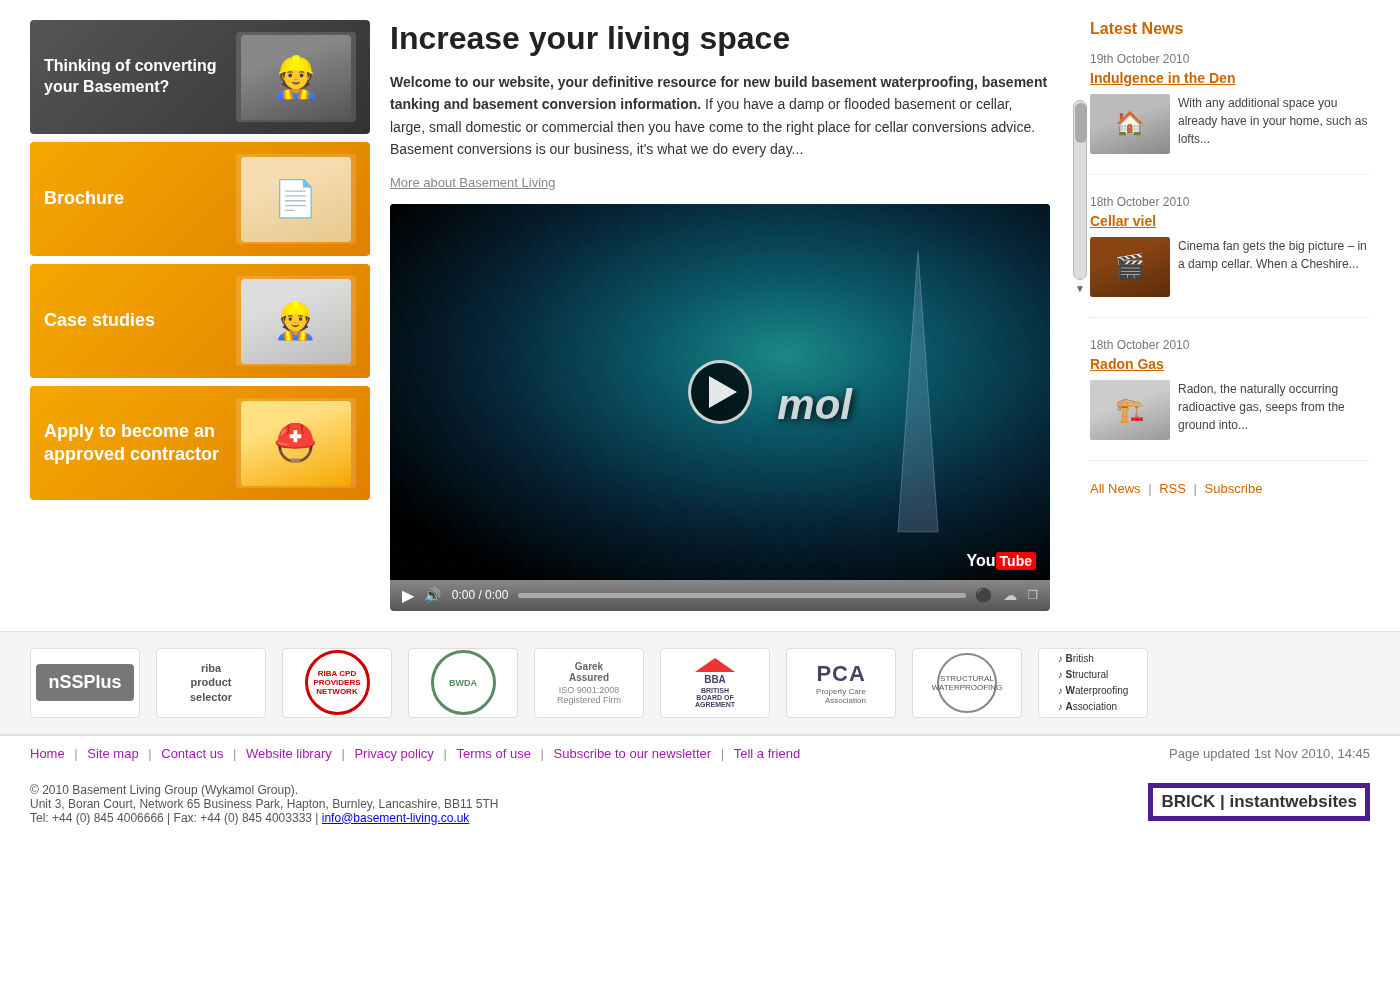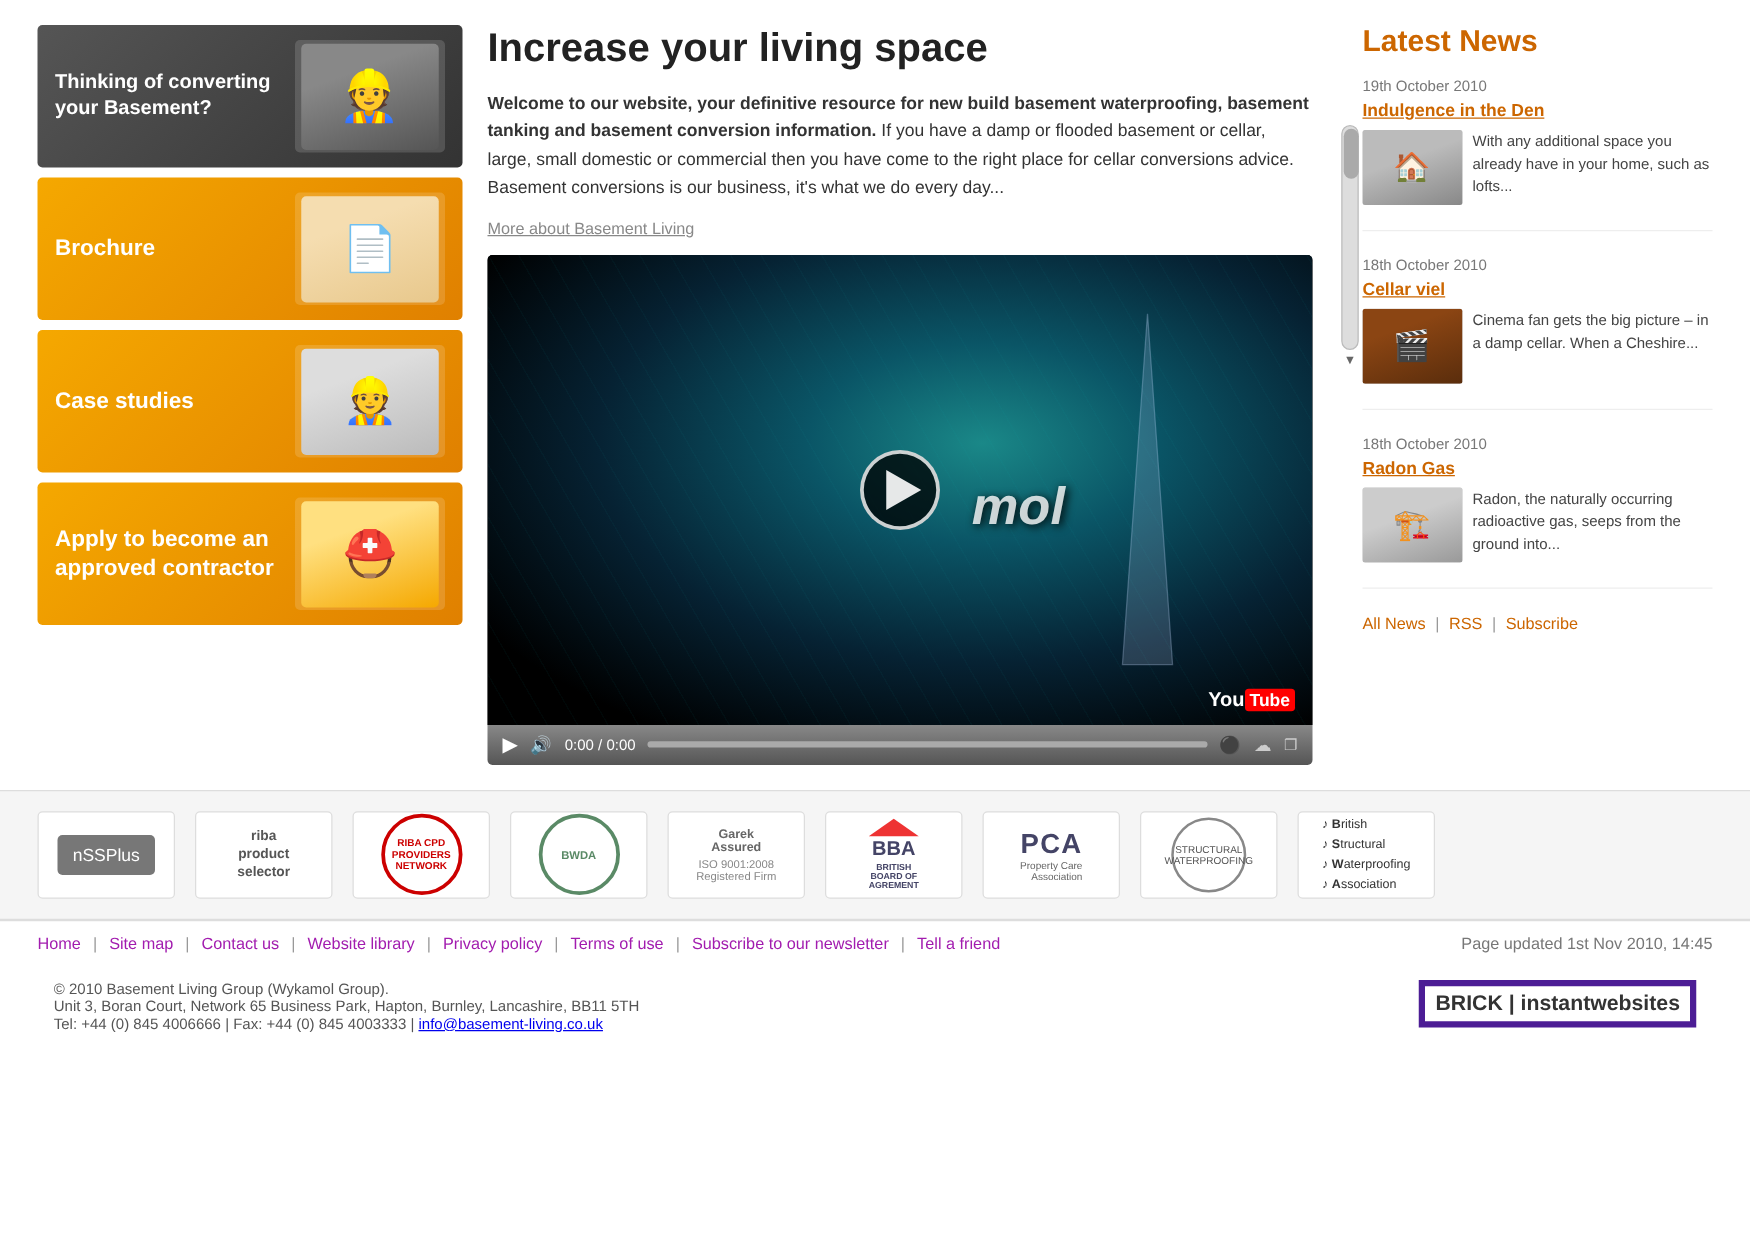--- a/index.html
+++ b/index.html
@@ -60,21 +60,21 @@
       position: relative; border: 1px solid #bbb;
     }
     .scrollbar-thumb {
       width: 12px; height: 40px; background: #aaa; border-radius: 6px;
       position: absolute; top: 2px; left: 1px;
     }
     .scroll-arrow { color: #666; cursor: pointer; font-size: 10px; padding: 3px; }
 
     
     .news-col { width: 280px; flex-shrink: 0; }
-    .news-col h2 { font-size: 24px; color: #cc6600; font-weight: bold; margin-bottom: 14px; }
+    .news-col h2 { font-size: 16px; color: #cc6600; font-weight: bold; margin-bottom: 14px; }
 
     .news-item { margin-bottom: 20px; padding-bottom: 20px; border-bottom: 1px solid #eee; }
     .news-item:last-of-type { border-bottom: none; }
     .news-date { font-size: 12px; color: #777; margin-bottom: 4px; }
     .news-title { color: #cc6600; font-size: 14px; font-weight: bold; text-decoration: underline; cursor: pointer; margin-bottom: 8px; }
     .news-body { display: flex; gap: 8px; }
     .news-thumb {
       width: 80px; height: 60px; flex-shrink: 0; background: #ccc;
       border-radius: 2px; overflow: hidden; display: flex; align-items: center; justify-content: center;
     }
@@ -103,21 +103,21 @@
       padding: 10px 30px; border-top: 1px solid #ddd; font-size: 13px; color: #555;
     }
     .footer-nav .nav-links a { color: #a21caf; text-decoration: none; margin: 0 6px; cursor: pointer; }
     .footer-nav .nav-links a:first-child { margin-left: 0; }
     .footer-nav .nav-links .sep { color: #999; }
     .footer-nav .updated { color: #777; font-size: 13px; }
 
     
     .footer-bottom {
       display: flex; justify-content: space-between; align-items: flex-start;
-      padding: 12px 43px; font-size: 12px; color: #555;
+      padding: 12px 30px; font-size: 12px; color: #555;
     }
     .footer-bottom .brand { font-weight: bold; color: #333; font-size: 17px; border: 5px solid #4c1d95; padding: 4px 8px; }
 
     
     .img-worker {
       width: 110px; height: 85px;
       background: linear-gradient(160deg, #888 30%, #555 100%);
       border-radius: 4px; position: relative;
     }
     .img-worker::after {
@@ -156,21 +156,21 @@
       background: linear-gradient(160deg, #ffe080 30%, #f5a800 100%);
       border-radius: 4px; position: relative;
     }
     .img-helmet::after {
       content: '⛑️'; font-size: 36px; position: absolute;
       top: 50%; left: 50%; transform: translate(-50%,-50%);
     }
 
     
     .logo-nssplus {
-      background: #777; color: #fff; font-size: 14px; font-weight: normal;
+      background: #777; color: #fff; font-size: 18px; font-weight: bold;
       padding: 8px 12px; border-radius: 4px; text-align: center;
     }
     .logo-riba {
       font-size: 11px; color: #555; font-weight: bold; text-align: center; line-height: 1.3;
     }
     .logo-circle {
       width: 65px; height: 65px; border-radius: 50%; border: 3px solid;
       display: flex; align-items: center; justify-content: center;
       font-size: 9px; text-align: center; font-weight: bold;
     }
@@ -399,21 +399,21 @@
       <div style="text-align:center">
         <div style="font-size:10px;color:#666;font-weight:bold;">Garek<br>Assured</div>
         <div style="font-size:9px;color:#888;margin-top:2px;">ISO 9001:2008<br>Registered Firm</div>
       </div>
     </div>
 
     <div class="logo-box">
       <div style="text-align:center">
         <div style="display:flex;flex-direction:column;align-items:center;gap:2px;">
           <div style="width:0;height:0;border-left:20px solid transparent;border-right:20px solid transparent;border-bottom:14px solid #e33;"></div>
-          <div style="font-size:16px;font-weight:bold;color:#446;">BBA</div>
+          <div style="font-size:10px;font-weight:bold;color:#446;">BBA</div>
           <div style="font-size:7px;color:#446;font-weight:bold;">BRITISH<br>BOARD OF<br>AGREMENT</div>
         </div>
       </div>
     </div>
 
     <div class="logo-box">
       <div style="text-align:right">
         <div style="font-size:22px;font-weight:bold;color:#446;letter-spacing:1px;">PCA</div>
         <div style="font-size:8px;color:#666;">Property Care<br>Association</div>
       </div>

